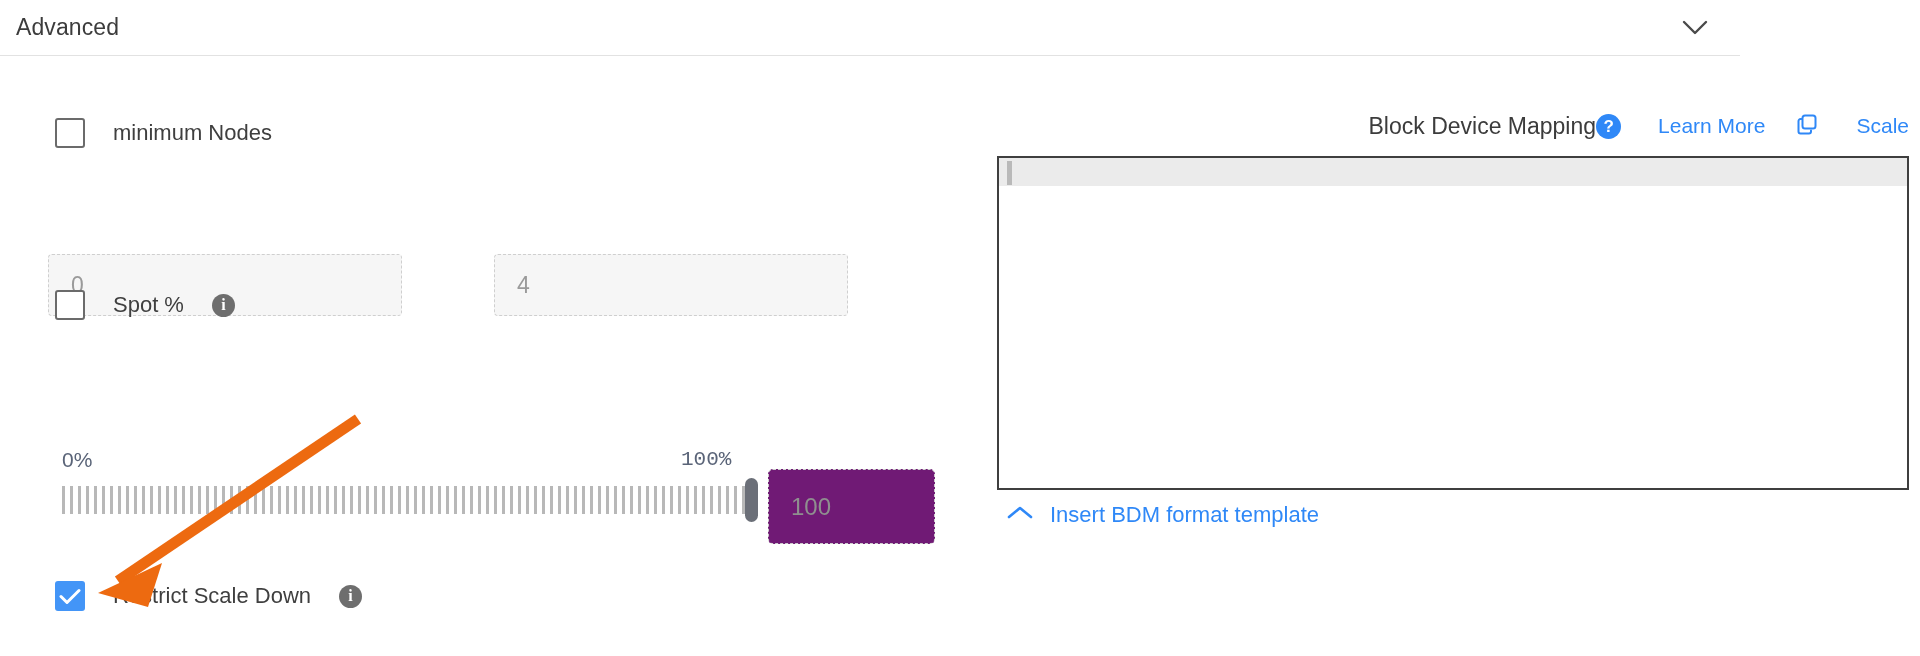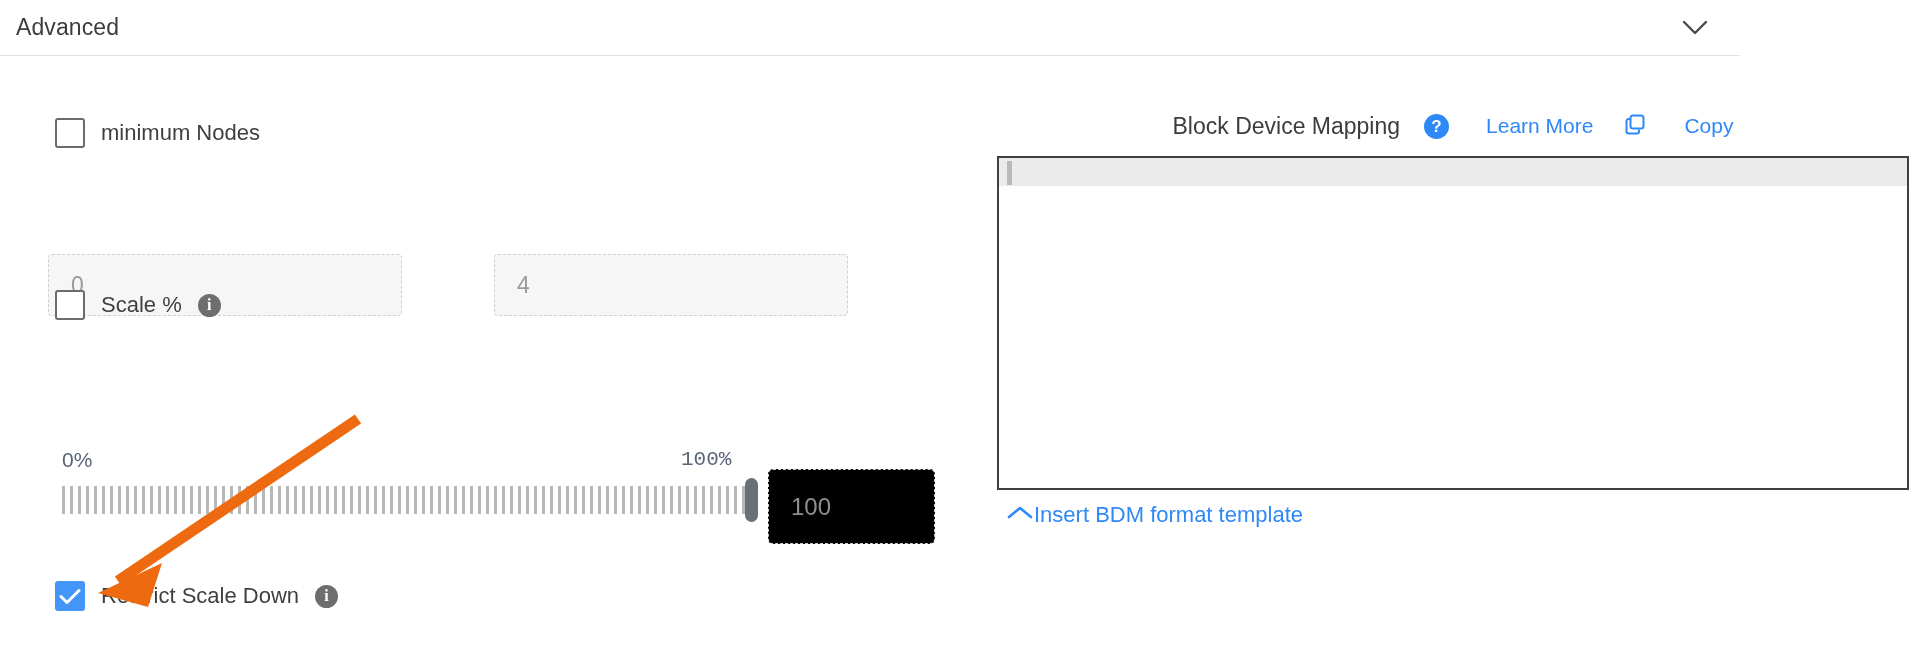--- a/index.html
+++ b/index.html
@@ -48,21 +48,21 @@
     top: 56px;
     left: 0;
     width: 990px;
     height: 600px;
   }
 
   .cb-row {
     position: absolute;
     display: flex;
     align-items: center;
-    gap: 16px;
+    gap: 28px;
   }
   .checkbox {
     width: 30px;
     height: 30px;
     box-sizing: border-box;
     border: 2.5px solid #6b6b6b;
     border-radius: 3px;
     background: #ffffff;
     cursor: pointer;
     flex: none;
@@ -149,21 +149,21 @@
     background: #6b6f78;
     cursor: pointer;
   }
   .slider-value {
     position: absolute;
     left: 768px;
     top: 413px;
     box-sizing: border-box;
     width: 167px;
     height: 75px;
-    background: #000000;
+    background: #701a75;
     border: 1.5px dashed #cfcfcf;
     border-radius: 5px;
     display: flex;
     align-items: center;
     padding-left: 22px;
     font-size: 24px;
     color: #8f8f8f;
     cursor: text;
   }
 
@@ -184,22 +184,21 @@
     height: 600px;
   }
   .bdm-header {
     position: absolute;
     top: 55px;
     left: 0;
     width: 912px;
     height: 30px;
     display: flex;
     align-items: center;
-    justify-content: center;
-    gap: 24px;
+    justify-content: flex-end;
   }
   .bdm-title {
     font-size: 23px;
     color: #3c3c3c;
   }
   .bdm-actions {
     display: flex;
     align-items: center;
     gap: 30px;
   }
@@ -255,21 +254,21 @@
     height: 24px;
     background: #b9b9b9;
   }
 
   .bdm-insert {
     position: absolute;
     top: 446px;
     left: 9px;
     display: flex;
     align-items: center;
-    gap: 0;
+    gap: 16px;
     cursor: pointer;
   }
   .bdm-insert-label {
     font-size: 22px;
     color: #2f88f7;
     white-space: nowrap;
   }
 </style>
 </head>
 <body>
@@ -288,21 +287,21 @@
   <div class="cb-row" style="left:55px; top:62px;">
     <span class="checkbox"></span>
     <span class="cb-label">minimum Nodes</span>
   </div>
   <div class="num-input" style="left:48px; top:198px;">0</div>
 
   <div class="num-input" style="left:494px; top:198px;">4</div>
 
   <div class="cb-row" style="left:55px; top:234px;">
     <span class="checkbox"></span>
-    <span class="cb-label">Scale %</span>
+    <span class="cb-label">Spot %</span>
     <span class="info-icon">i</span>
   </div>
 
   <div class="slider-wrap">
     <span class="slider-scale-label slider-min">0%</span>
     <span class="slider-scale-label slider-max">100%</span>
     <div class="slider-track"></div>
     <div class="slider-handle"></div>
   </div>
   <div class="slider-value">100</div>
@@ -334,21 +333,21 @@
         <span class="q-icon">?</span>
         <span class="bdm-action-label">Learn More</span>
       </span>
       <span class="bdm-action">
         <span>
           <svg width="24" height="24" viewBox="0 0 24 24" fill="none">
             <rect x="7.5" y="3.5" width="13" height="13" rx="2.5" stroke="#2f88f7" stroke-width="2"></rect>
             <path d="M16 18.5 V19.5 A2 2 0 0 1 14 21.5 H5.5 A2 2 0 0 1 3.5 19.5 V9 A2 2 0 0 1 5.5 7 H6.5" stroke="#2f88f7" stroke-width="2" stroke-linecap="round" stroke-linejoin="round"></path>
           </svg>
         </span>
-        <span class="bdm-action-label">Copy</span>
+        <span class="bdm-action-label">Scale</span>
       </span>
     </span>
   </div>
 
   <div class="bdm-textarea" title="">
     <div class="bdm-firstline"></div>
     <div class="bdm-caret"></div>
   </div>
 
   <div class="bdm-insert">

